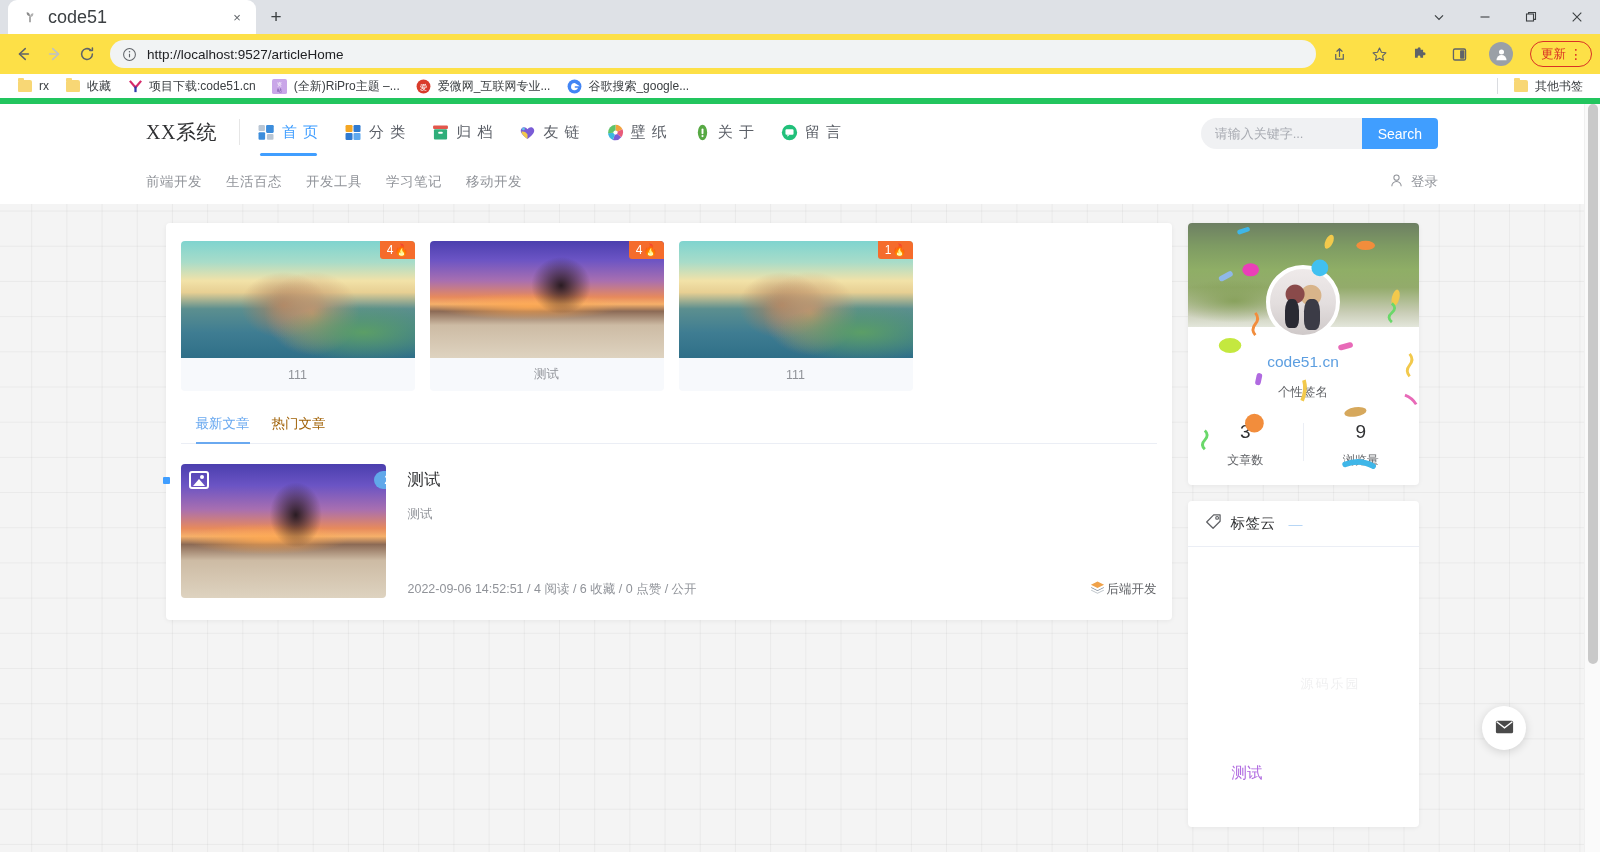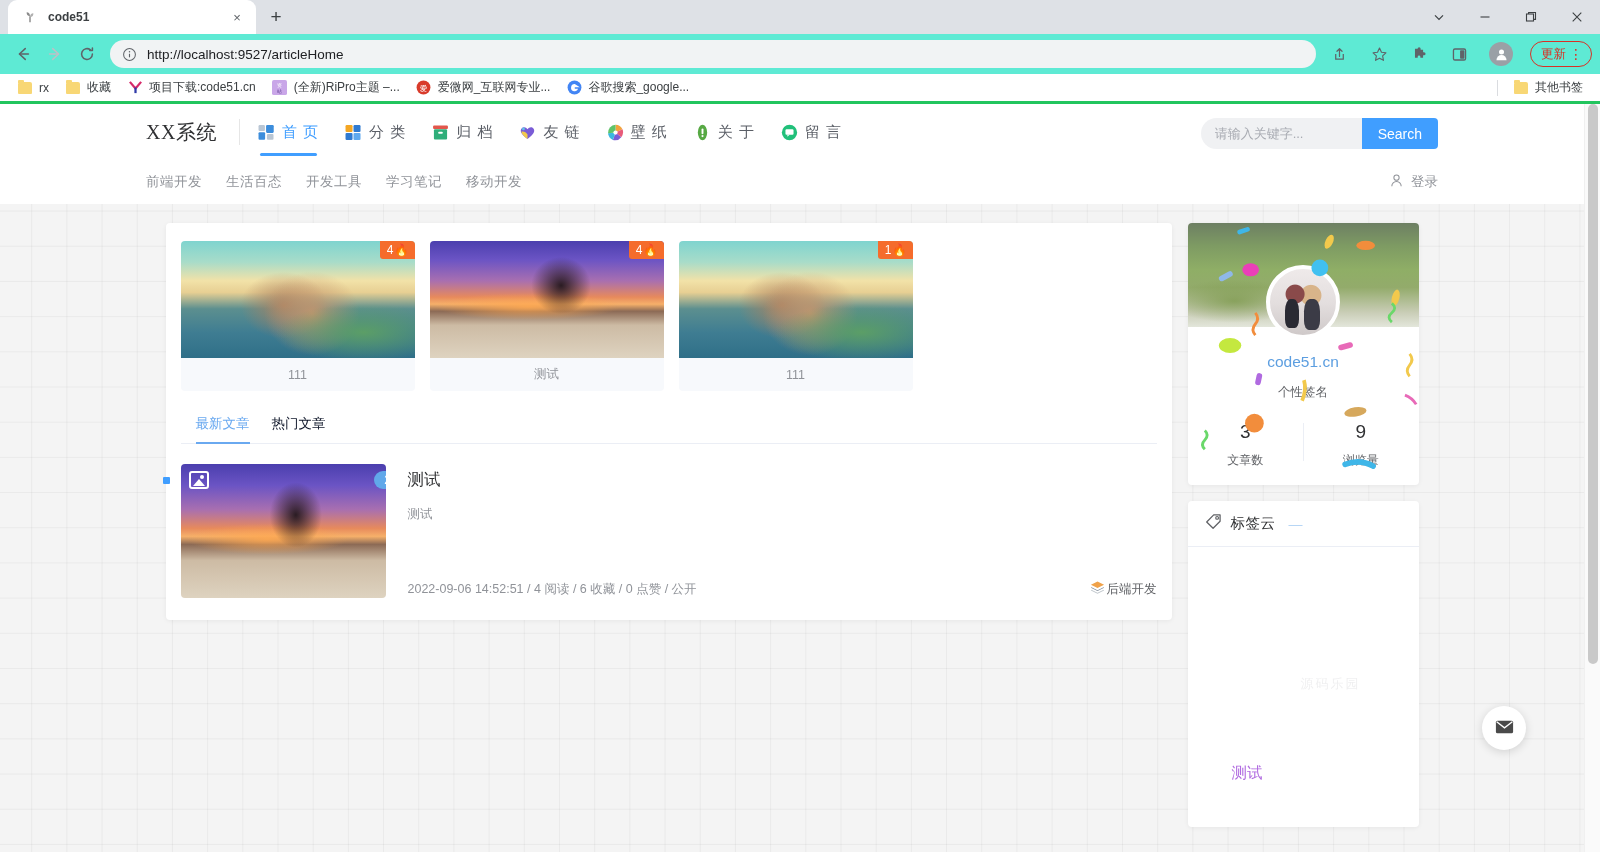--- a/index.html
+++ b/index.html
@@ -16,40 +16,40 @@
   .tabstrip {
     height: 34px; background: #dee1e6; display: flex; align-items: flex-end;
     position: relative; flex: 0 0 34px; padding-left: 8px;
   }
   .tab {
     width: 248px; height: 34px; background: #fff; border-radius: 9px 9px 0 0;
     display: flex; align-items: center; padding: 0 10px 0 14px; position: relative;
   }
   .tab-favicon { width: 16px; height: 16px; margin-right: 10px; flex: 0 0 16px; display:flex; align-items:center; justify-content:center;}
   .tab-title {
-    font-size: 12px; color: #3c4043; flex: 1 1 auto; white-space: nowrap;
-    overflow: hidden; text-overflow: ellipsis; font-weight: bold;
+    font-size: 18px; color: #3c4043; flex: 1 1 auto; white-space: nowrap;
+    overflow: hidden; text-overflow: ellipsis;
   }
   .tab-close {
     width: 18px; height: 18px; border-radius: 50%; display: flex; align-items: center;
     justify-content: center; font-size: 13px; color: #5f6368; flex: 0 0 18px;
   }
   .newtab {
     width: 28px; height: 28px; margin: 0 0 3px 6px; border-radius: 50%;
     display: flex; align-items: center; justify-content: center;
     font-size: 19px; color: #3c4043; font-weight: 300;
   }
   .winbtns { margin-left: auto; display: flex; height: 34px; }
   .winbtn {
     width: 46px; height: 34px; display: flex; align-items: center; justify-content: center;
     color: #3c4043;
   }
 
   .toolbar {
-    height: 40px; background: #5eead4; display: flex; align-items: center;
+    height: 40px; background: #fde047; display: flex; align-items: center;
     padding: 0 8px; flex: 0 0 40px; gap: 2px;
   }
   .tbbtn {
     width: 30px; height: 30px; border-radius: 50%; display: flex; align-items: center;
     justify-content: center; color: #5f6368; flex: 0 0 30px;
   }
   .tbbtn.disabled { color: #bdc1c6; }
   .omnibox {
     flex: 1 1 auto; height: 28px; background: #f1f3f4; border-radius: 14px;
     display: flex; align-items: center; padding: 0 12px; margin: 0 6px;
@@ -64,21 +64,21 @@
   }
   .update-pill {
     height: 26px; border: 1px solid #d93025; border-radius: 13px; color: #d93025;
     font-size: 12.5px; display: flex; align-items: center; padding: 0 8px 0 10px; gap: 3px;
     margin-left: 2px;
   }
   .dots { letter-spacing: 0; font-size: 14px; line-height: 1; }
 
   .bookmarks {
     height: 30px; background: #fff; display: flex; align-items: center;
-    padding: 0 10px; flex: 0 0 30px; border-bottom: 3px solid #22c55e; gap: 2px;
+    padding: 0 10px; flex: 0 0 30px; border-bottom: 6px solid #22c55e; gap: 2px;
   }
   .bm { display: flex; align-items: center; gap: 6px; padding: 3px 7px; border-radius: 4px; }
   .bm-label { font-size: 12px; color: #3c4043; white-space: nowrap; max-width: 150px; overflow: hidden; text-overflow: ellipsis; }
   .bm-ico { width: 16px; height: 16px; flex: 0 0 16px; display: flex; align-items: center; justify-content: center; font-size: 11px; }
   .folder-ico {
     width: 14px; height: 12px; background: #f8d775; border-radius: 2px 2px 1px 1px;
     position: relative;
   }
   .folder-ico:before {
     content: ""; position: absolute; top: -2px; left: 0; width: 6px; height: 3px;
@@ -191,21 +191,21 @@
       radial-gradient(ellipse 22% 42% at 56% 38%, rgba(30,20,25,0.92), transparent 58%),
       radial-gradient(ellipse 55% 16% at 42% 56%, rgba(255,168,80,0.85), transparent 72%),
       linear-gradient(to bottom, #4b3fae 0%, #6b54c4 16%, #a86fb0 34%, #e78a5c 48%, #f6b06a 54%, #8c6a55 60%, #cdbba4 72%, #ded3c0 100%);
   }
 
   .tabs-row {
     display: flex; align-items: center; gap: 22px; padding: 14px 15px 0 15px;
     border-bottom: 1px solid #ebeef5; margin: 10px 15px 0 15px;
   }
   .tabitem {
-    font-size: 13.5px; color: #0f172a; padding-bottom: 10px; position: relative;
+    font-size: 13.5px; color: #a16207; padding-bottom: 10px; position: relative;
   }
   .tabitem.active { color: #6aa9f0; }
   .tabitem.active:after {
     content: ""; position: absolute; left: 0; right: 0; bottom: -1px; height: 2px;
     background: #6aa9f0;
   }
 
   .article {
     display: flex; padding: 20px 15px 22px 15px; position: relative;
   }

